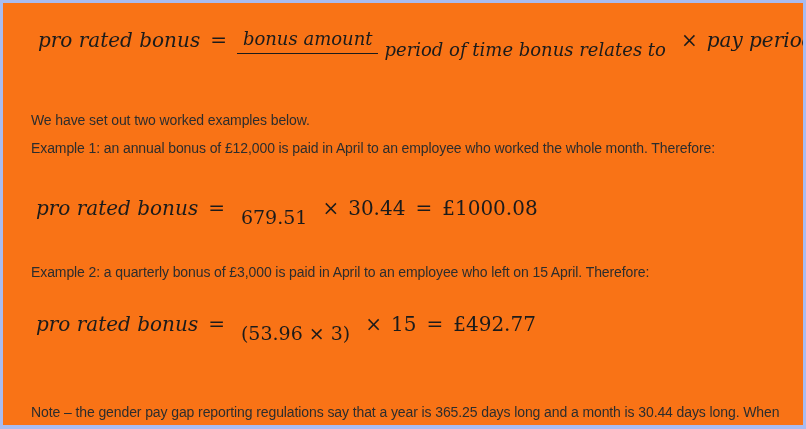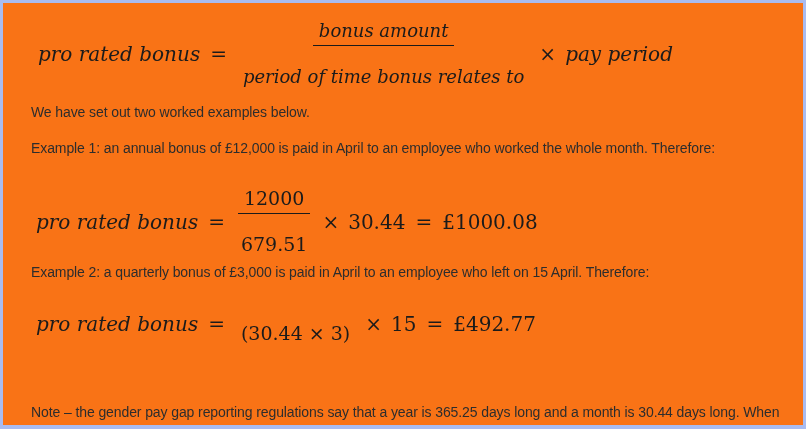--- a/index.html
+++ b/index.html
@@ -16,21 +16,21 @@
   }
   
   .bodytext {
     position: absolute;
     left: 28px;
     color: #2d2d2d;
     font-size: 14px;
     letter-spacing: -0.1px;
     line-height: 22.5px;
   }
-  .p-intro { top: 98px; }
+  .p-intro { top: 106px; }
   .p-ex1  { top: 134px; }
   .p-ex2  { top: 258px; }
   .p-note { top: 398px; width: 752px; }
   
   .formula {
     position: absolute;
     display: flex;
     align-items: center;
     color: #1b1b1b;
     font-family: "DejaVu Serif", serif;
@@ -39,21 +39,21 @@
   }
   .f-general { left: 35px; top: 16px; }
   .f-ex1     { left: 33px; top: 184px; }
   .f-ex2     { left: 33px; top: 300px; }
   .mvar { font-style: italic; }
   .mnum { font-style: normal; }
   .mop  { font-style: normal; margin: 0 9px; }
   .mop-eq { font-style: normal; margin: 0 10px; }
   .fraction {
     display: inline-flex;
-    flex-direction: column;
+    flex-direction: row;
     align-items: center;
     text-align: center;
     font-size: 18px;
   }
   .fraction.roman { font-size: 19px; }
   .fraction .num {
     padding: 0 6px 3px 6px;
     border-bottom: 1.6px solid #1b1b1b;
     line-height: 23px;
   }
@@ -82,36 +82,35 @@
   </div>
 
   <p class="bodytext p-intro">We have set out two worked examples below.</p>
 
   <p class="bodytext p-ex1">Example 1: an annual bonus of £12,000 is paid in April to an employee who worked the whole month. Therefore:</p>
 
   <div class="formula f-ex1">
     <span class="mvar">pro rated bonus</span>
     <span class="mop-eq">=</span>
     <span class="fraction roman">
-      <span class="num">12000</span>
       <span class="den">679.51</span>
     </span>
     <span class="mop">×</span>
     <span class="mnum">30.44</span>
     <span class="mop-eq">=</span>
     <span class="mnum">£1000.08</span>
   </div>
 
   <p class="bodytext p-ex2">Example 2: a quarterly bonus of £3,000 is paid in April to an employee who left on 15 April. Therefore:</p>
 
   <div class="formula f-ex2">
     <span class="mvar">pro rated bonus</span>
     <span class="mop-eq">=</span>
     <span class="fraction roman">
-      <span class="den">(30.44 × 3)</span>
+      <span class="den">(53.96 × 3)</span>
     </span>
     <span class="mop">×</span>
     <span class="mnum">15</span>
     <span class="mop-eq">=</span>
     <span class="mnum">£492.77</span>
   </div>
 
   <p class="bodytext p-note">Note – the gender pay gap reporting regulations say that a year is 365.25 days long and a month is 30.44 days long. When pro rating, these figures should be used.</p>
 
 </div>

